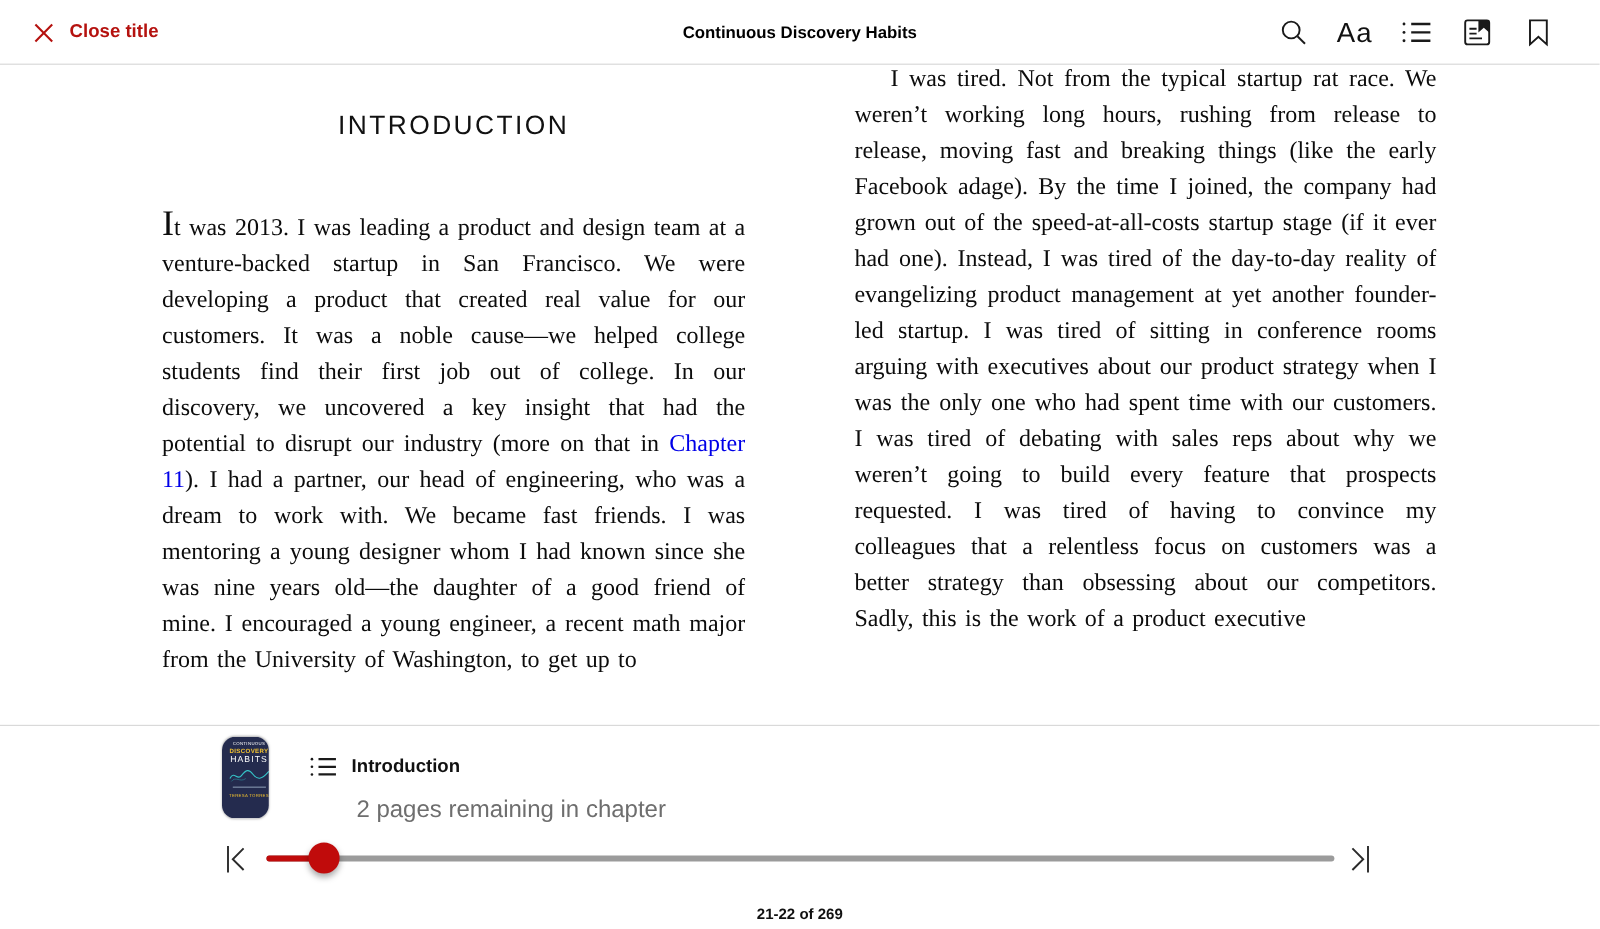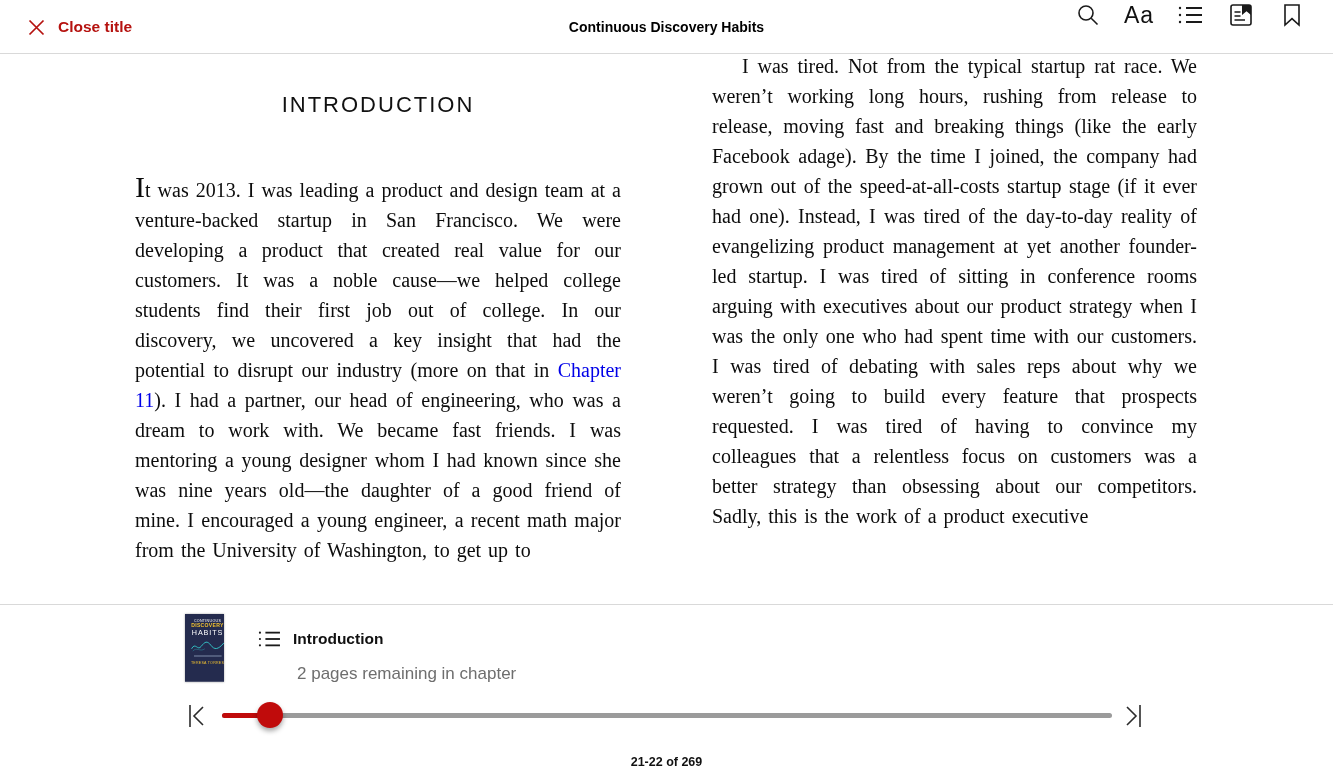--- a/index.html
+++ b/index.html
@@ -14,21 +14,21 @@
   html,body{width:1333px;height:774px;overflow:hidden;background:#ffffff;
     font-family:"Liberation Sans",sans-serif;color:#111;}
 
   
   .topbar{position:absolute;left:0;top:0;width:1333px;height:54px;background:#fff;
     border-bottom:1px solid #d9d9d9;z-index:5;padding-left:16px;}
   .close-btn{position:absolute;left:26px;top:0;height:54px;display:flex;align-items:center;
     gap:11px;color:var(--accent-red);font-weight:bold;font-size:15.5px;cursor:pointer;background:none;border:none;}
   .book-title{position:absolute;left:0;top:0;width:100%;height:54px;line-height:54px;
     text-align:center;font-weight:bold;font-size:14px;color:#000;}
-  .topbar-icons{position:absolute;right:28px;top:0;height:54px;display:flex;align-items:flex-start;gap:25px;}
+  .topbar-icons{position:absolute;right:38px;top:0;height:54px;display:flex;align-items:center;gap:25px;}
   .icon-btn{width:26px;height:30px;display:flex;align-items:center;justify-content:center;
     background:none;border:none;cursor:pointer;}
   .aa-glyph{font-size:23px;font-weight:400;color:#111;letter-spacing:1px;}
 
   
   .reading{position:absolute;left:0;top:55px;width:1333px;height:549px;background:#fff;overflow:hidden;}
   .col{position:absolute;top:0;height:549px;overflow:hidden;
     font-family:"Liberation Serif","DejaVu Serif",serif;font-size:20px;line-height:30px;
     color:#0c0c0c;text-align:justify;word-spacing:2px;}
   .col-left{left:135px;width:486px;}
@@ -37,31 +37,31 @@
     letter-spacing:2px;text-align:center;color:#111;margin:35px 0 52px 0;word-spacing:normal;}
   .drop-cap{font-size:30px;line-height:1;}
   .body-link{color:var(--link-blue);cursor:pointer;text-decoration:none;}
   .col p{margin:0 0 11px 0;}
   .indented{text-indent:30px;}
 
   
   .bottombar{position:absolute;left:0;top:604px;width:1333px;height:170px;background:#fff;
     border-top:1px solid #d9d9d9;}
   .book-cover{position:absolute;left:185px;top:9px;width:39px;height:68px;overflow:hidden;
-    box-shadow:0 0 2px rgba(0,0,0,.35);}
+    box-shadow:0 0 2px rgba(0,0,0,.35);border-radius:11px;}
   .cover-inner{width:75px;height:113px;transform:scale(.6);transform-origin:top left;
     background:var(--cover-bg);display:flex;flex-direction:column;align-items:center;padding-top:8px;}
   .cover-t1{font-size:6px;color:#fff;letter-spacing:.5px;}
   .cover-t2{font-size:8.5px;font-weight:bold;color:var(--cover-accent);letter-spacing:.5px;}
   .cover-t3{font-size:12px;color:#fff;letter-spacing:1.5px;margin-bottom:2px;}
   .cover-sub{width:46px;height:2px;background:#8fa0b8;margin-top:3px;opacity:.7;}
   .cover-author{font-size:6px;color:var(--cover-accent);margin-top:8px;letter-spacing:.4px;}
   .chapter-row{position:absolute;left:258px;top:24px;display:flex;align-items:center;gap:12px;cursor:pointer;}
   .chapter-label{font-weight:bold;font-size:15.5px;color:#111;}
-  .pages-remaining{position:absolute;left:297px;top:59px;font-size:17px;color:#6e6e6e;}
+  .pages-remaining{position:absolute;left:297px;top:59px;font-size:20px;color:#6e6e6e;}
 
   .slider-zone{position:absolute;left:0;top:94px;width:100%;height:34px;}
   .skip-btn{position:absolute;top:2px;width:26px;height:30px;background:none;border:none;cursor:pointer;}
   .skip-start{left:186px;}
   .skip-end{left:1120px;}
   .progress-track{position:absolute;left:222px;top:14px;width:890px;height:5px;background:#9b9b9b;
     border-radius:3px;cursor:pointer;}
   .progress-fill{position:absolute;left:0;top:0;height:5px;background:var(--slider-red);border-radius:3px;}
   .progress-thumb{position:absolute;top:-11px;width:26px;height:26px;border-radius:50%;
     background:var(--slider-red);box-shadow:0 3px 5px rgba(0,0,0,.35);cursor:grab;}

